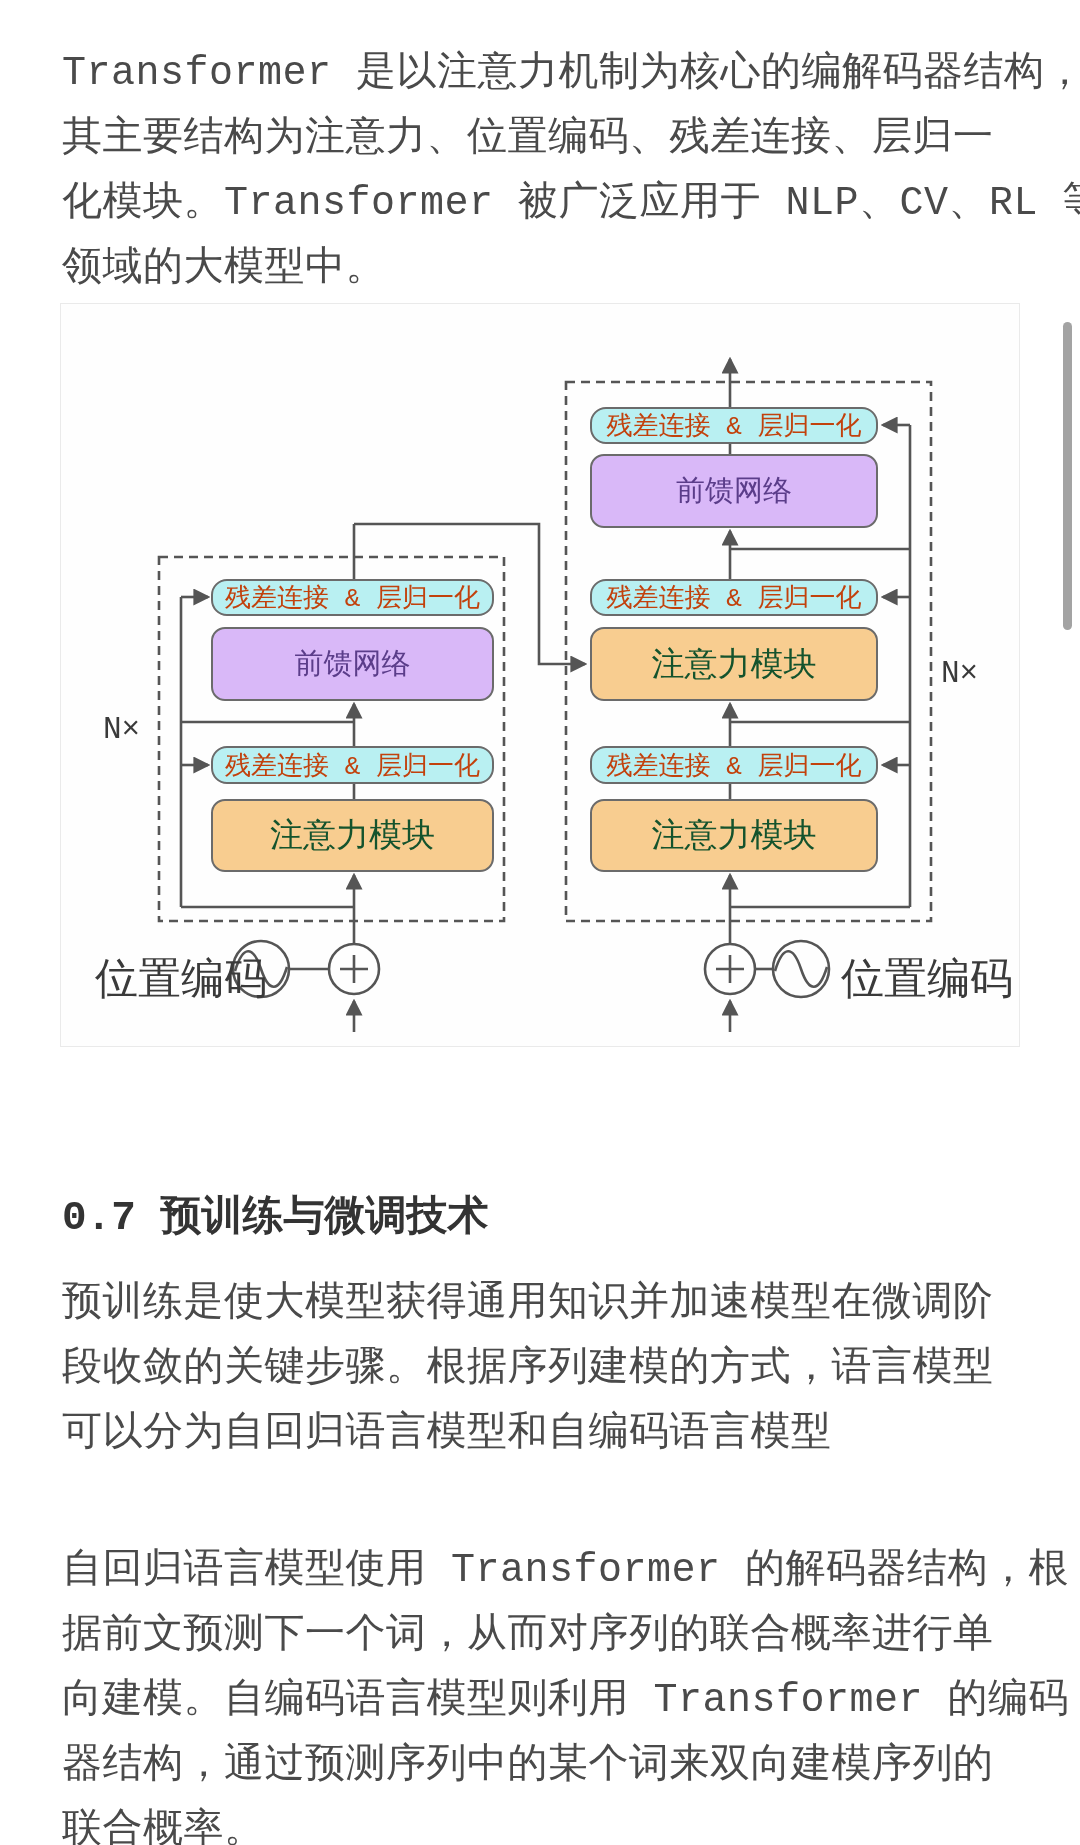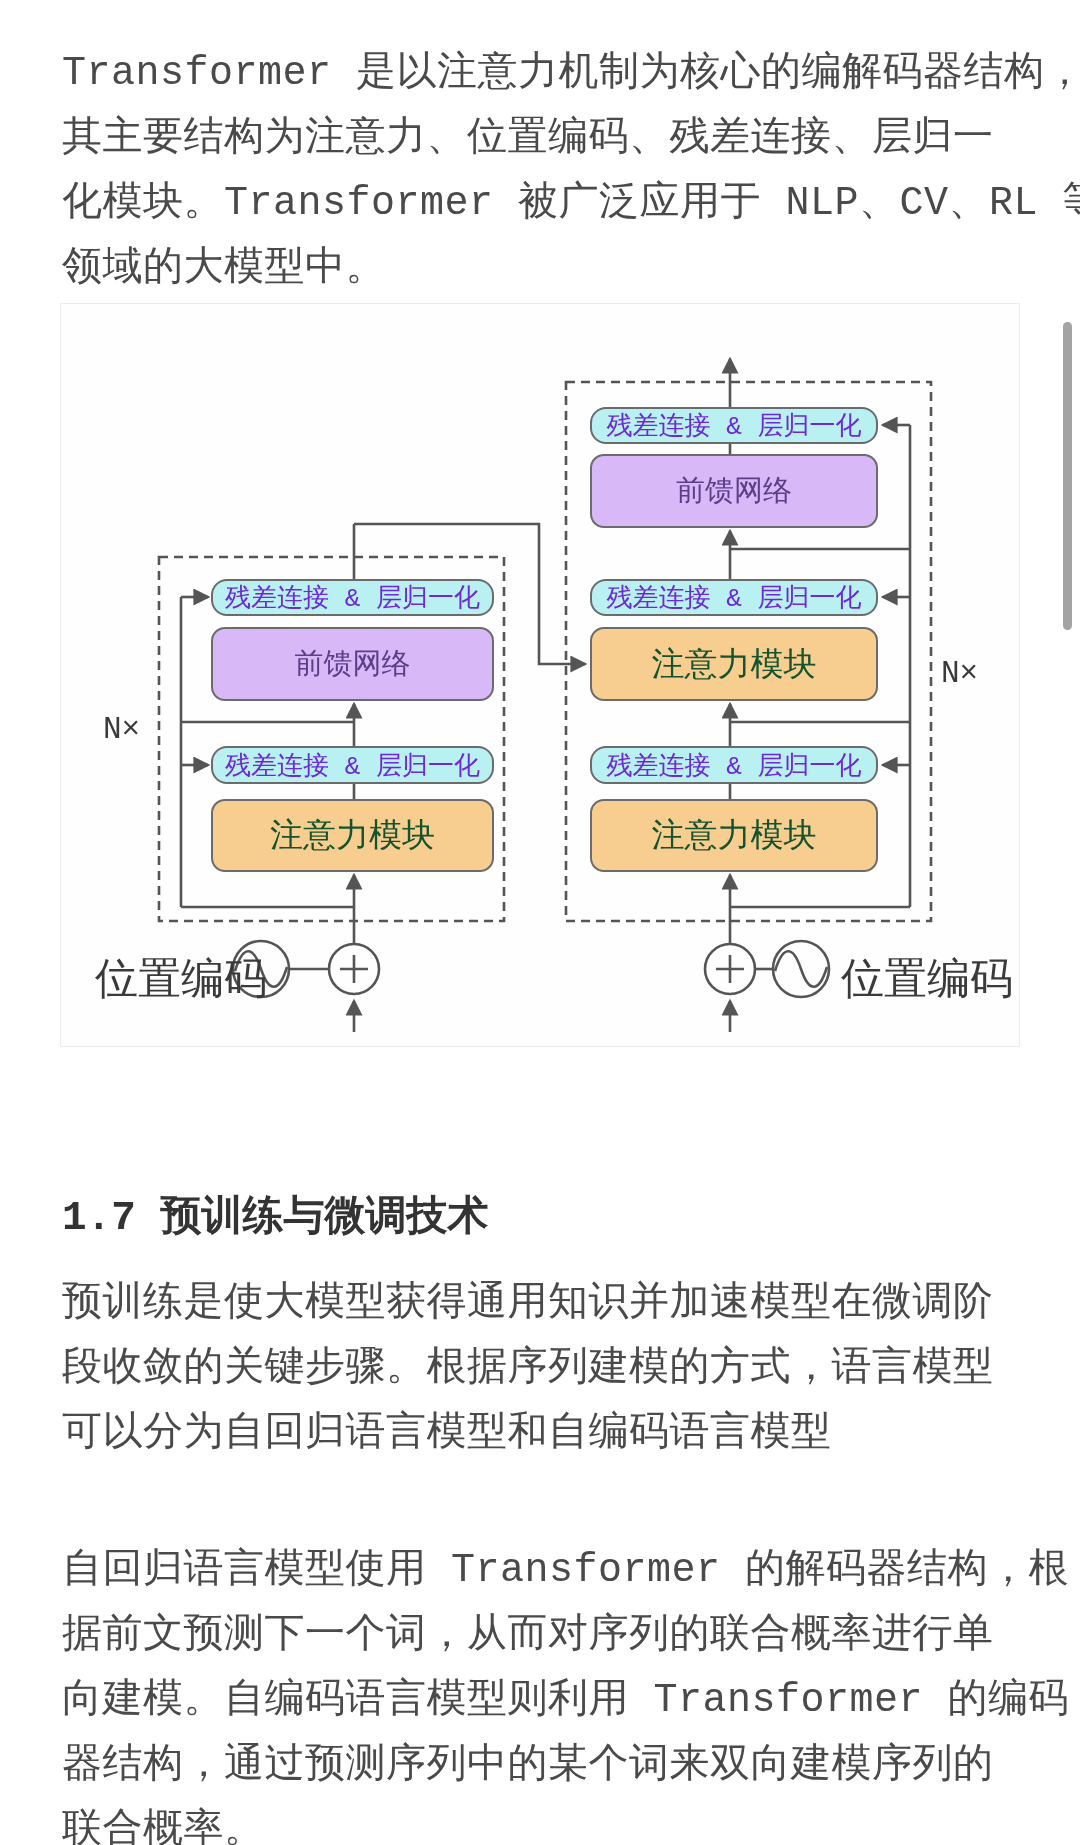--- a/index.html
+++ b/index.html
@@ -24,21 +24,21 @@
     position:absolute;left:60px;top:303px;width:960px;height:744px;
     background:#fefefe;border:1px solid #eaeaea;box-sizing:border-box;
   }
   .figure svg{position:absolute;left:0;top:0;}
   .dbox{
     position:absolute;box-sizing:border-box;
     display:flex;align-items:center;justify-content:center;
     border:2px solid #6b6b6b;
     white-space:nowrap;
   }
-  .cyan{background:#b9f0f2;border-radius:16px;font-size:26px;color:#6d28d9;}
+  .cyan{background:#b9f0f2;border-radius:16px;font-size:26px;color:#c2410c;}
   .purple{background:#d9b8f8;border-radius:14px;font-size:29px;color:#5b3d8a;}
   .orange{background:#f8cd90;border-radius:14px;font-size:33px;color:#14532d;}
   .figlabel{
     position:absolute;font-size:43px;color:#3a3a3a;white-space:nowrap;
   }
   .ntimes{
     position:absolute;font-size:31px;color:#3a3a3a;white-space:nowrap;
   }
   .scrollbar{
     position:absolute;left:1063px;top:322px;width:9px;height:308px;
@@ -129,21 +129,21 @@
 
     <div class="ntimes" style="left:42px;top:408px;">N×</div>
     <div class="ntimes" style="left:880px;top:352px;">N×</div>
 
     <div class="figlabel" style="left:34px;top:646px;">位置编码</div>
     <div class="figlabel" style="left:780px;top:646px;">位置编码</div>
   </div>
 
   <div class="scrollbar"></div>
 
-  <div class="heading" style="top:1193px;">1.7 预训练与微调技术</div>
+  <div class="heading" style="top:1193px;">0.7 预训练与微调技术</div>
 
   <div class="para" style="top:1271px;">预训练是使大模型获得通用知识并加速模型在微调阶
 段收敛的关键步骤。根据序列建模的方式，语言模型
 可以分为自回归语言模型和自编码语言模型</div>
 
   <div class="para" style="top:1538px;">自回归语言模型使用 Transformer 的解码器结构，根
 据前文预测下一个词，从而对序列的联合概率进行单
 向建模。自编码语言模型则利用 Transformer 的编码
 器结构，通过预测序列中的某个词来双向建模序列的
 联合概率。</div>

